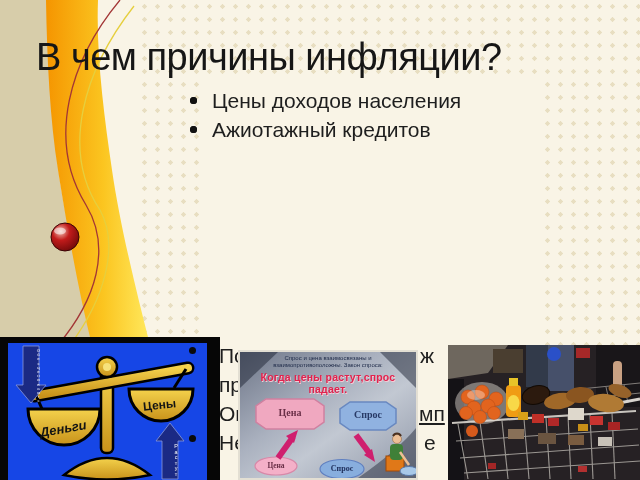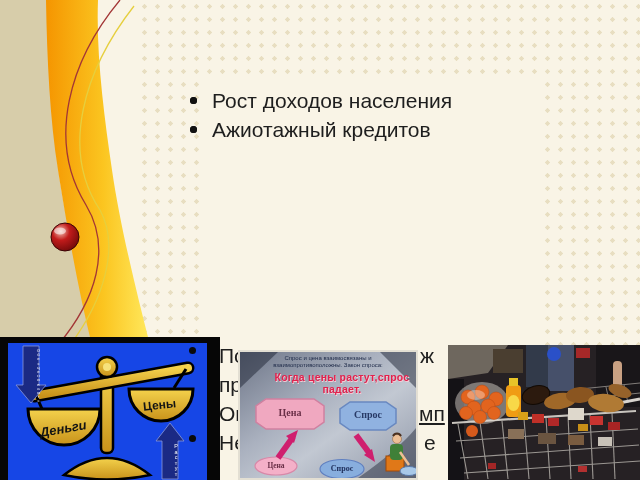--- a/index.html
+++ b/index.html
@@ -50,21 +50,20 @@
     position:absolute;writing-mode:vertical-rl;text-orientation:upright;
     color:#fff;text-align:center;line-height:1;overflow:hidden;
   }
   .v-left{left:15px;top:5px;width:17px;height:54px;font-size:4.3px;letter-spacing:-0.8px;}
   .v-right{left:155px;top:100px;width:15px;height:34px;font-size:5.4px;letter-spacing:-0.4px;}
   .dg-text{position:absolute;left:0;width:100%;text-align:center;z-index:4;}
   .dg-sub{font-size:6px;color:#1e2a48;}
   .dg-head{
     font-size:10.5px;font-weight:bold;color:#e0234e;letter-spacing:.2px;
     text-shadow:.6px .6px 0 #f6ccd6;
-    margin-left:14px;
   }
   .dg-label{position:absolute;text-align:center;z-index:5;font-weight:bold;font-family:Liberation Serif, serif;}
 </style>
 </head>
 <body>
 
 <div class="slide">
 
   <div class="dots"></div>
   <div class="text-backdrop"></div>
@@ -83,28 +82,29 @@
       </radialGradient>
     </defs>
     <path d="M0,0 L52,0 C48,70 52,150 68,225 C82,285 96,322 110,345 L0,345 Z" fill="#d7cdaa"></path>
     <path d="M46,0 C47,60 50,120 58,170 C66,220 78,290 92,345 L150,345 C136,290 120,225 112,170 C104,115 96,55 98,0 Z" fill="url(#goldrib)"></path>
     <path d="M120,0 C70,60 46,140 86,205 C112,248 96,300 58,345" fill="none" stroke="#a33636" stroke-width="1.3"></path>
     <path d="M134,6 C84,70 60,150 100,210 C120,246 104,300 70,345" fill="none" stroke="#e6cf3e" stroke-width="1.3"></path>
     <circle cx="65" cy="237" r="14" fill="url(#ballg)" stroke="#3a0303" stroke-width="1"></circle>
     <ellipse cx="60" cy="231" rx="6" ry="3.5" fill="#ffffff" opacity="0.55"></ellipse>
   </svg>
 
+  <div class="title">В чем причины инфляции?</div>
 
   <div class="content">
     <div class="li">
       <span class="dot"></span>
     </div>
     <div class="li">
       <span class="dot"></span>
-      <span class="btxt">Рост доходов населения</span>
+      <span class="btxt">Цены доходов населения</span>
     </div>
     <div class="li">
       <span class="dot"></span>
     </div>
     <div class="li">
       <span class="dot"></span>
       <span class="btxt">Ажиотажный кредитов</span>
     </div>
   </div>
 

